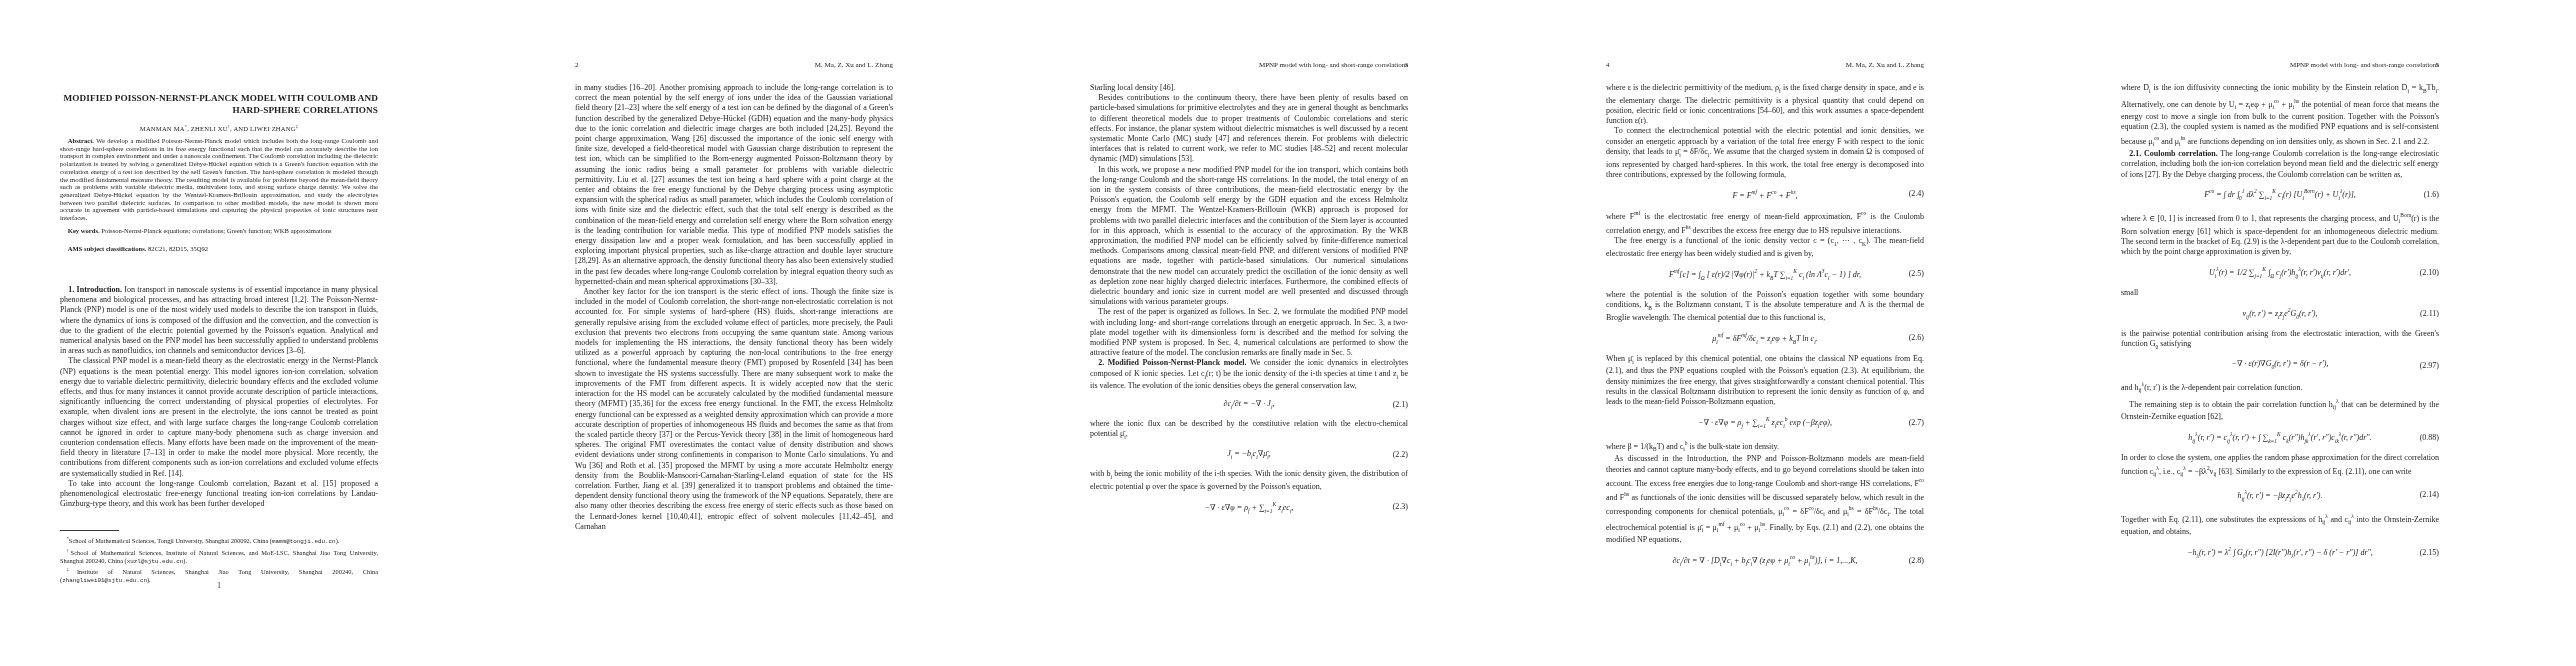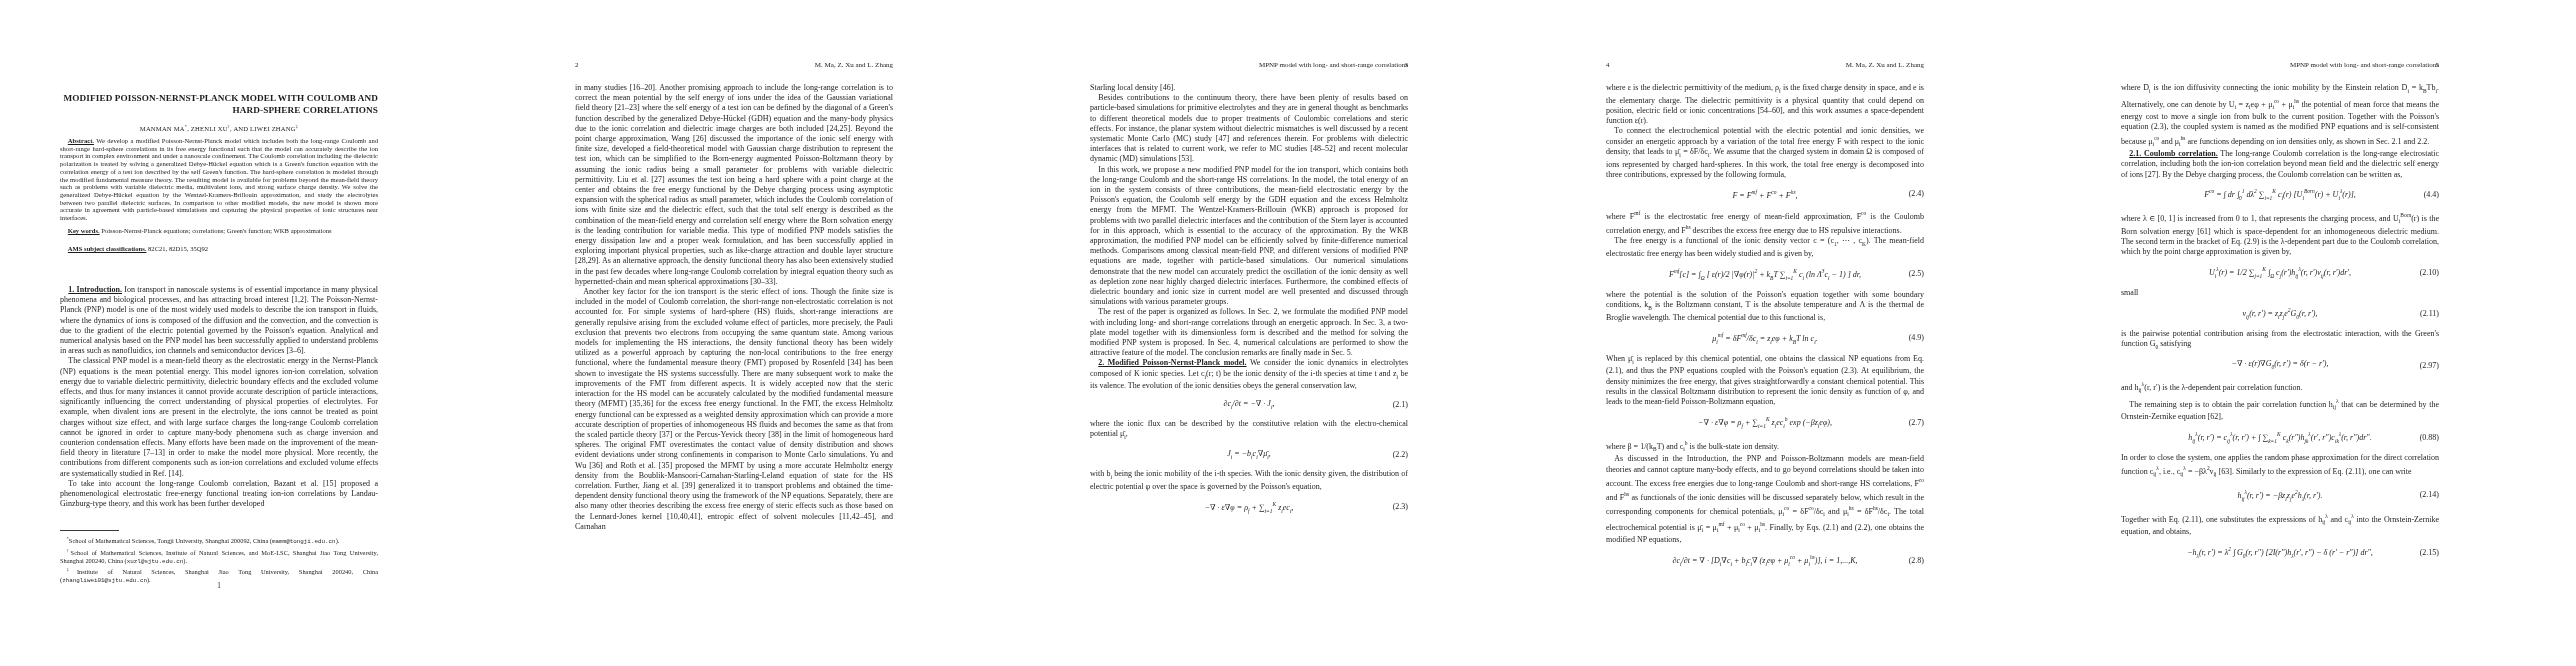--- a/index.html
+++ b/index.html
@@ -17,21 +17,21 @@
   .pagehead .num-right{position:absolute;right:0;top:0;}
   .body-text{font-size:8px;line-height:10.2px;text-align:justify;}
   p{margin:0;}
   p.indent{text-indent:8.3px;}
   .title{text-align:right;font-weight:bold;font-size:9.2px;line-height:12.2px;letter-spacing:0.1px;}
   .authors{text-align:center;font-size:6.6px;margin-top:7.2px;letter-spacing:0.2px;}
   .smallblock{font-size:6.6px;line-height:7.7px;text-align:justify;}
   .smallblock p{text-indent:7.8px;}
   .kw{margin-top:5.6px;}
   .ams{margin-top:10px;}
-  b.lbl{font-weight:bold;text-decoration:underline;}
+  b.lbl{font-weight:bold;}
   sub,sup{font-size:68%;}
   .eqrow{position:relative;text-align:center;margin:5px 0;font-size:8px;line-height:14.5px;}
   .eq{font-style:italic;}
   .eqnum{position:absolute;right:0;top:50%;transform:translateY(-50%);font-style:normal;}
   .footnotes{position:absolute;left:60px;width:318px;top:530px;font-size:6.4px;line-height:8px;text-align:justify;}
   .fnrule{border-top:0.7px solid #3a3a3a;width:59px;margin-bottom:4.4px;}
   .footnote{text-indent:6.7px;}
   .fn-email{font-family:"Liberation Mono","DejaVu Sans Mono",monospace;font-size:5.9px;}
   .pgnum-bottom{position:absolute;top:582px;left:60px;width:318px;text-align:center;font-size:7.2px;}
   .watermark-anchor{position:absolute;left:7.8px;top:553px;}
@@ -107,38 +107,38 @@
     <span class="ctr">M. Ma, Z. Xu and L. Zhang</span>
   </div>
   <div class="col body-text" style="top:83px">
     <p>where ε is the dielectric permittivity of the medium, ρ<sub>f</sub> is the fixed charge density in space, and e is the elementary charge. The dielectric permittivity is a physical quantity that could depend on position, electric field or ionic concentrations [54–60], and this work assumes a space-dependent function ε(r).</p>
     <p class="indent">To connect the electrochemical potential with the electric potential and ionic densities, we consider an energetic approach by a variation of the total free energy F with respect to the ionic density, that leads to μ̄<sub>i</sub> = δF/δc<sub>i</sub>. We assume that the charged system in domain Ω is composed of ions represented by charged hard-spheres. In this work, the total free energy is decomposed into three contributions, expressed by the following formula,</p>
     <div class="eqrow"><span class="eq">F = F<sup>mf</sup> + F<sup>co</sup> + F<sup>hs</sup>,</span><span class="eqnum">(2.4)</span></div>
     <p>where F<sup>mf</sup> is the electrostatic free energy of mean-field approximation, F<sup>co</sup> is the Coulomb correlation energy, and F<sup>hs</sup> describes the excess free energy due to HS repulsive interactions.</p>
     <p class="indent">The free energy is a functional of the ionic density vector c = (c<sub>1</sub>, ⋯ , c<sub>K</sub>). The mean-field electrostatic free energy has been widely studied and is given by,</p>
     <div class="eqrow"><span class="eq">F<sup>mf</sup>[c] = ∫<sub>Ω</sub> [ ε(r)/2 |∇φ(r)|<sup>2</sup> + k<sub>B</sub>T ∑<sub>i=1</sub><sup>K</sup> c<sub>i</sub> (ln Λ<sup>3</sup>c<sub>i</sub> − 1) ] dr,</span><span class="eqnum">(2.5)</span></div>
     <p>where the potential is the solution of the Poisson's equation together with some boundary conditions, k<sub>B</sub> is the Boltzmann constant, T is the absolute temperature and Λ is the thermal de Broglie wavelength. The chemical potential due to this functional is,</p>
-    <div class="eqrow"><span class="eq">μ<sub>i</sub><sup>mf</sup> = δF<sup>mf</sup>/δc<sub>i</sub> = z<sub>i</sub>eφ + k<sub>B</sub>T ln c<sub>i</sub>.</span><span class="eqnum">(4.9)</span></div>
+    <div class="eqrow"><span class="eq">μ<sub>i</sub><sup>mf</sup> = δF<sup>mf</sup>/δc<sub>i</sub> = z<sub>i</sub>eφ + k<sub>B</sub>T ln c<sub>i</sub>.</span><span class="eqnum">(2.6)</span></div>
     <p>When μ̄<sub>i</sub> is replaced by this chemical potential, one obtains the classical NP equations from Eq. (2.1), and thus the PNP equations coupled with the Poisson's equation (2.3). At equilibrium, the density minimizes the free energy, that gives straightforwardly a constant chemical potential. This results in the classical Boltzmann distribution to represent the ionic density as function of φ, and leads to the mean-field Poisson-Boltzmann equation,</p>
     <div class="eqrow"><span class="eq">−∇ · ε∇φ = ρ<sub>f</sub> + ∑<sub>i=1</sub><sup>K</sup> z<sub>i</sub>ec<sub>i</sub><sup>b</sup> exp (−βz<sub>i</sub>eφ),</span><span class="eqnum">(2.7)</span></div>
     <p>where β = 1/(k<sub>B</sub>T) and c<sub>i</sub><sup>b</sup> is the bulk-state ion density.</p>
     <p class="indent">As discussed in the Introduction, the PNP and Poisson-Boltzmann models are mean-field theories and cannot capture many-body effects, and to go beyond correlations should be taken into account. The excess free energies due to long-range Coulomb and short-range HS correlations, F<sup>co</sup> and F<sup>hs</sup> as functionals of the ionic densities will be discussed separately below, which result in the corresponding components for chemical potentials, μ<sub>i</sub><sup>co</sup> = δF<sup>co</sup>/δc<sub>i</sub> and μ<sub>i</sub><sup>hs</sup> = δF<sup>hs</sup>/δc<sub>i</sub>. The total electrochemical potential is μ̄<sub>i</sub> = μ<sub>i</sub><sup>mf</sup> + μ<sub>i</sub><sup>co</sup> + μ<sub>i</sub><sup>hs</sup>. Finally, by Eqs. (2.1) and (2.2), one obtains the modified NP equations,</p>
     <div class="eqrow"><span class="eq">∂c<sub>i</sub>/∂t = ∇ · [D<sub>i</sub>∇c<sub>i</sub> + b<sub>i</sub>c<sub>i</sub>∇ (z<sub>i</sub>eφ + μ<sub>i</sub><sup>co</sup> + μ<sub>i</sub><sup>hs</sup>)],   i = 1,...,K,</span><span class="eqnum">(2.8)</span></div>
   </div>
 </div>
 
 <div class="page" id="page5">
   <div class="pagehead">
     <span class="ctr">MPNP model with long- and short-range correlations</span>
     <span class="num-right">5</span>
   </div>
   <div class="col body-text" style="top:83px">
     <p>where D<sub>i</sub> is the ion diffusivity connecting the ionic mobility by the Einstein relation D<sub>i</sub> = k<sub>B</sub>Tb<sub>i</sub>. Alternatively, one can denote by U<sub>i</sub> = z<sub>i</sub>eφ + μ<sub>i</sub><sup>co</sup> + μ<sub>i</sub><sup>hs</sup> the potential of mean force that means the energy cost to move a single ion from bulk to the current position. Together with the Poisson's equation (2.3), the coupled system is named as the modified PNP equations and is self-consistent because μ<sub>i</sub><sup>co</sup> and μ<sub>i</sub><sup>hs</sup> are functions depending on ion densities only, as shown in Sec. 2.1 and 2.2.</p>
     <p class="indent"><b class="lbl">2.1. Coulomb correlation.</b> <span>The long-range Coulomb correlation is the long-range electrostatic correlation, including both the ion-ion correlation beyond mean field and the dielectric self energy of ions [27]. By the Debye charging process, the Coulomb correlation can be written as,</span></p>
-    <div class="eqrow"><span class="eq">F<sup>co</sup> = ∫ dr ∫<sub>0</sub><sup>1</sup> dλ<sup>2</sup> ∑<sub>i=1</sub><sup>K</sup> c<sub>i</sub>(r) [U<sub>i</sub><sup>Born</sup>(r) + U<sub>i</sub><sup>λ</sup>(r)],</span><span class="eqnum">(4.4)</span></div>
+    <div class="eqrow"><span class="eq">F<sup>co</sup> = ∫ dr ∫<sub>0</sub><sup>1</sup> dλ<sup>2</sup> ∑<sub>i=1</sub><sup>K</sup> c<sub>i</sub>(r) [U<sub>i</sub><sup>Born</sup>(r) + U<sub>i</sub><sup>λ</sup>(r)],</span><span class="eqnum">(1.6)</span></div>
     <p>where λ ∈ [0, 1] is increased from 0 to 1, that represents the charging process, and U<sub>i</sub><sup>Born</sup>(r) is the Born solvation energy [61] which is space-dependent for an inhomogeneous dielectric medium. The second term in the bracket of Eq. (2.9) is the λ-dependent part due to the Coulomb correlation, which by the point charge approximation is given by,</p>
     <div class="eqrow"><span class="eq">U<sub>i</sub><sup>λ</sup>(r) = 1/2 ∑<sub>j=1</sub><sup>K</sup> ∫<sub>Ω</sub> c<sub>j</sub>(r′)h<sub>ij</sub><sup>λ</sup>(r, r′)v<sub>ij</sub>(r, r′)dr′,</span><span class="eqnum">(2.10)</span></div>
     <p>small</p>
     <div class="eqrow"><span class="eq">v<sub>ij</sub>(r, r′) = z<sub>i</sub>z<sub>j</sub>e<sup>2</sup>G<sub>0</sub>(r, r′),</span><span class="eqnum">(2.11)</span></div>
     <p>is the pairwise potential contribution arising from the electrostatic interaction, with the Green's function G<sub>0</sub> satisfying</p>
     <div class="eqrow"><span class="eq">−∇ · ε(r)∇G<sub>0</sub>(r, r′) = δ(r − r′),</span><span class="eqnum">(2.97)</span></div>
     <p>and h<sub>ij</sub><sup>λ</sup>(r, r′) is the λ-dependent pair correlation function.</p>
     <p class="indent">The remaining step is to obtain the pair correlation function h<sub>ij</sub><sup>λ</sup> that can be determined by the Ornstein-Zernike equation [62],</p>
     <div class="eqrow"><span class="eq">h<sub>ij</sub><sup>λ</sup>(r, r′) = c<sub>ij</sub><sup>λ</sup>(r, r′) + ∫ ∑<sub>k=1</sub><sup>K</sup> c<sub>k</sub>(r″)h<sub>jk</sub><sup>λ</sup>(r′, r″)c<sub>ik</sub><sup>λ</sup>(r, r″)dr″.</span><span class="eqnum">(0.88)</span></div>
     <p>In order to close the system, one applies the random phase approximation for the direct correlation function c<sub>ij</sub><sup>λ</sup>, i.e., c<sub>ij</sub><sup>λ</sup> = −βλ<sup>2</sup>v<sub>ij</sub> [63]. Similarly to the expression of Eq. (2.11), one can write</p>

